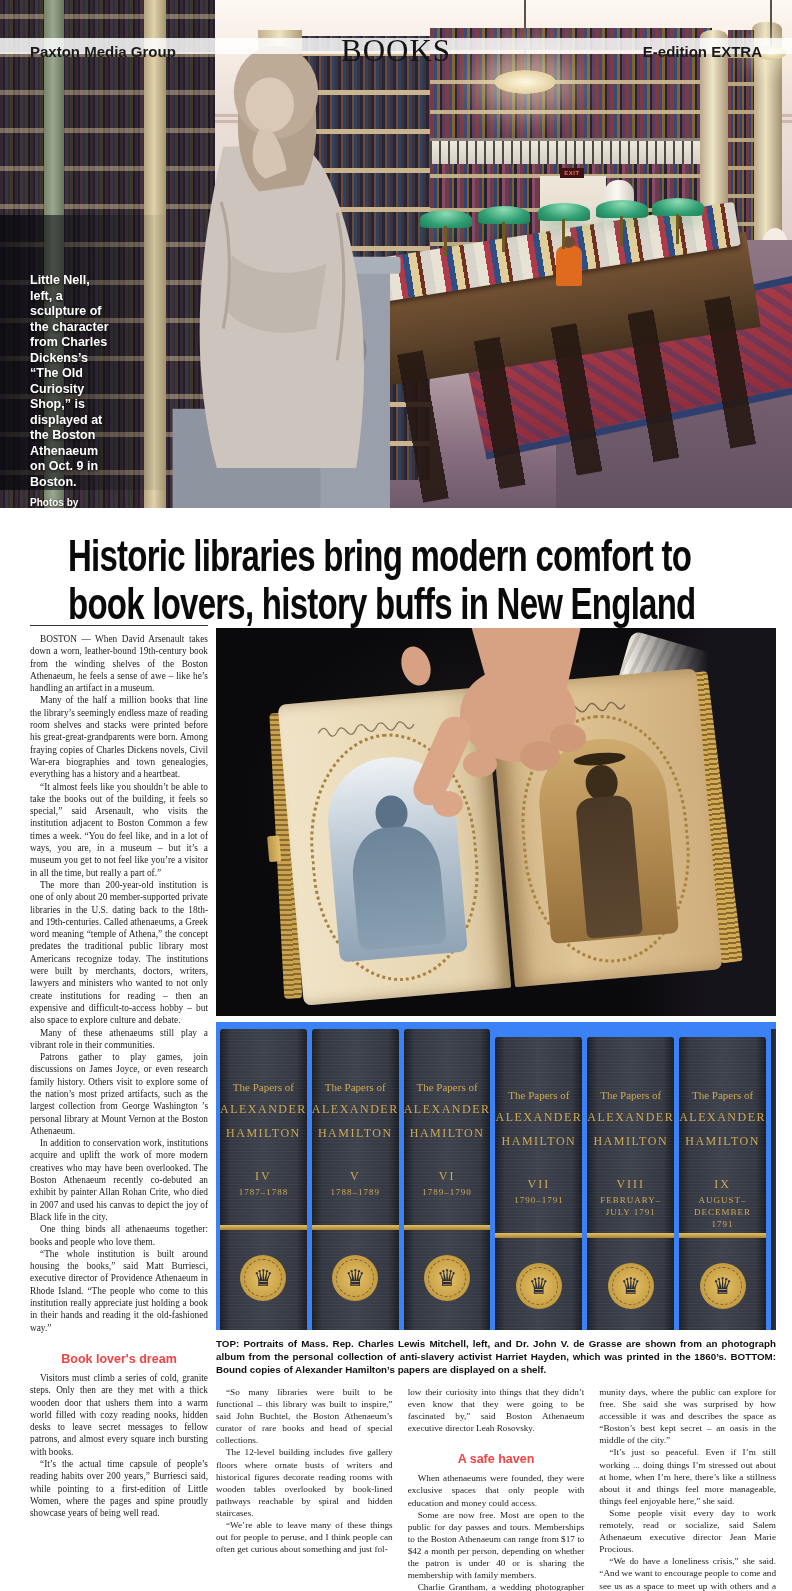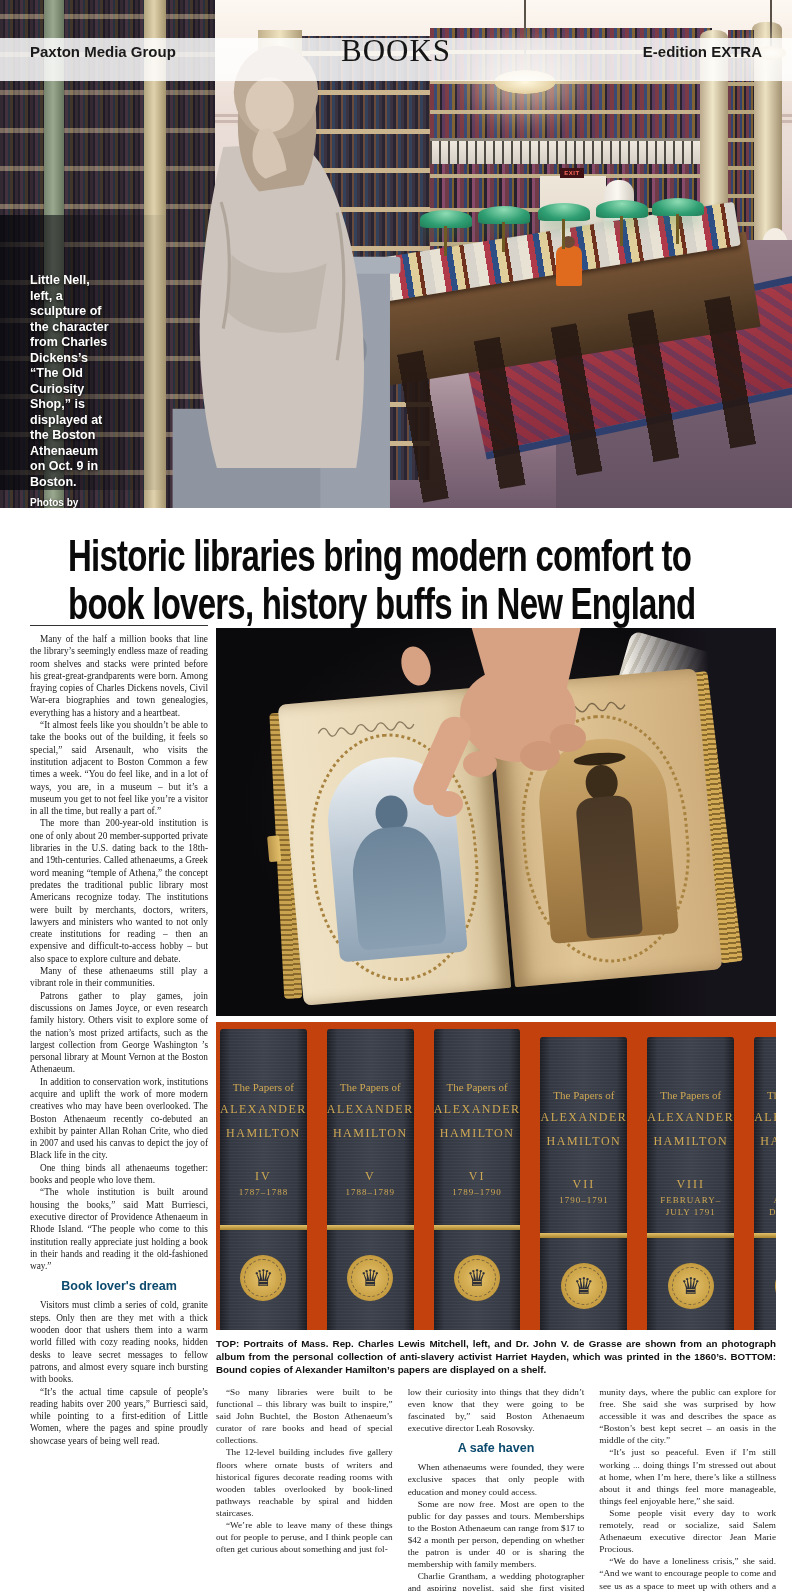--- a/index.html
+++ b/index.html
@@ -82,21 +82,21 @@
   .tp-lamps { position:absolute; left:420px; top:196px; width:310px; height:60px; }
   .tp-lamps .lamp { position:absolute; width:52px; height:18px; border-radius:50% 50% 14% 14%;
     background:radial-gradient(ellipse at 50% 20%,#8fdcb4,#2f9e72 60%,#1f7c56); box-shadow:0 10px 14px -4px rgba(40,140,90,.35); }
   .tp-lamps .lamp::after { content:""; position:absolute; left:24px; top:16px; width:3px; height:30px; background:#6e5a22; }
   .tp-person { position:absolute; left:556px; top:246px; width:26px; height:40px; background:#e06a1e; border-radius:8px 8px 2px 2px; }
   .tp-person::before { content:""; position:absolute; left:6px; top:-10px; width:13px; height:12px; border-radius:50%; background:#6e4a36; }
   .tp-statue-svg { position:absolute; left:150px; top:12px; width:290px; height:496px; }
   .tp-caption-shade { position:absolute; left:0; top:215px; width:170px; height:275px;
     background:linear-gradient(90deg, rgba(8,8,14,.82), rgba(8,8,14,0)); }
 
-  .header-band { position:absolute; left:0; top:38px; width:792px; height:43px; background:rgba(255,255,255,.84); }
+  .header-band { position:absolute; left:0; top:38px; width:792px; height:16px; background:rgba(255,255,255,.84); }
   .header-band .pub { position:absolute; left:30px; top:5px; font:700 15px/18px "Liberation Sans",sans-serif; color:#1a1a1a; }
   .header-band .sect { position:absolute; left:50%; top:-4px; transform:translateX(-50%);
     font:400 31px/34px "Liberation Serif",serif; letter-spacing:1px; color:#151515; }
   .header-band .ed { position:absolute; right:30px; top:5px; font:700 15px/18px "Liberation Sans",sans-serif; color:#1a1a1a; }
 
   .photo-caption { position:absolute; left:30px; top:266px; width:84px; color:#fff;
     font:700 12.5px/15.5px "Liberation Sans",sans-serif; text-shadow:0 1px 3px rgba(0,0,0,.9);margin-top:7px; }
   .photo-caption .credit { margin-top:6px; font:700 10px/14px "Liberation Sans",sans-serif; }
 
   
@@ -105,21 +105,21 @@
     transform:scaleX(.75); transform-origin:0 50%; white-space:nowrap; }
 
   
   .left-col { position:absolute; left:30px; top:621px; width:178px; font-size:9.3px; line-height:12.3px; text-align:justify; }
   .byline { font-family:"Liberation Sans",sans-serif; }
   .byline .by { font-weight:700; font-size:10px; line-height:12.5px; color:#111; }
   .byline .org { font-weight:400; font-size:9.5px; line-height:13px; color:#222; }
   .byline-rule { border:0; border-top:1px solid #333; margin:4px 0 7px; }
   .bodytext p { margin:0; text-indent:10px; }
   .cont p:first-child { text-indent:0; }
-  .subhead { font:700 12.5px/15px "Liberation Sans",sans-serif; text-align:center; margin:7px 0 5px; color:#0c4a6e; }
+  .subhead { font:700 12.5px/15px "Liberation Sans",sans-serif; text-align:center; margin:18px 0 5px; color:#ef4444; }
 
   .right-region { position:absolute; left:216px; top:628px; width:560px; }
 
   
   .album-photo { position:relative; width:560px; height:388px; margin-bottom:6px; overflow:hidden;
     background:radial-gradient(ellipse at 55% 45%, #201d22 0%, #0a090b 65%); }
   .ap-cuff { position:absolute; right:60px; top:14px; width:96px; height:74px; border-radius:10px; transform:rotate(16deg);
     background:repeating-linear-gradient(100deg,#f2efe8 0 6px,#d6d1c5 6px 10px); }
   .ap-suit { position:absolute; right:0; top:0; width:150px; height:388px;
     background:linear-gradient(90deg, rgba(10,9,12,0), #16141b 55%); }
@@ -143,22 +143,22 @@
   .ap-fig-body { position:absolute; left:20px; top:70px; width:88px; height:120px; border-radius:40% 40% 10% 10%; }
   .blue .ap-fig-head { background:#5a7288; }
   .blue .ap-fig-body { background:linear-gradient(180deg,#6c8499,#8aa0b2); }
   .sepia .ap-fig-head { background:#3c2c1a; top:26px; }
   .sepia .ap-fig-hat { position:absolute; left:38px; top:14px; width:52px; height:12px; border-radius:50%; background:#332514; }
   .sepia .ap-fig-body { background:linear-gradient(180deg,#4a3826,#5c4730); width:56px; left:36px; top:58px; height:140px; border-radius:16px 16px 6px 6px; }
   .ap-script { position:absolute; left:34px; top:22px; width:130px; height:16px; opacity:.75; }
   .ap-hand { position:absolute; left:104px; top:-6px; width:310px; height:240px; }
 
   
-  .books-photo { position:relative; width:560px; height:308px; background:#c2410c; overflow:hidden;
-    display:flex; gap:20px; padding:7px 0 0 4px; }
+  .books-photo { position:relative; width:560px; height:308px; background:#3b82f6; overflow:hidden;
+    display:flex; gap:5px; padding:7px 0 0 4px; }
   .spine { position:relative; flex:0 0 86px; height:306px; border-radius:3px 3px 0 0; text-align:center;
     color:#cfa853; font-family:"Liberation Serif",serif;
     background:
       repeating-linear-gradient(0deg, rgba(255,255,255,.035) 0 1px, transparent 1px 3px),
       linear-gradient(90deg,#1d1f26 0,#343842 12%,#3d424d 50%,#343842 88%,#1b1d23 100%); }
   .spine:nth-child(4),.spine:nth-child(5),.spine:nth-child(6) { transform:translateY(8px); }
   .spine .tp1 { margin-top:52px; font-size:11px; }
   .spine .tp2 { margin-top:9px; font-size:12px; letter-spacing:1.5px; }
   .spine .tp3 { margin-top:9px; font-size:12px; letter-spacing:1.5px; }
   .spine .vol { margin-top:28px; font-size:12px; letter-spacing:2px; }
@@ -256,20 +256,21 @@
   </div>
 
   <h1 class="headline">
     <span class="hl">Historic libraries bring modern comfort to</span>
     <span class="hl">book lovers, history buffs in New England</span>
   </h1>
 
   <div class="left-col bodytext">
     <hr class="byline-rule">
     <div>
+        <p>BOSTON — When David Arsenault takes down a worn, leather-bound 19th-century book from the winding shelves of the Boston Athenaeum, he feels a sense of awe – like he’s handling an artifact in a museum.</p>
         <p>Many of the half a million books that line the library’s seemingly endless maze of reading room shelves and stacks were printed before his great-great-grandparents were born. Among fraying copies of Charles Dickens novels, Civil War-era biographies and town genealogies, everything has a history and a heartbeat.</p>
         <p>“It almost feels like you shouldn’t be able to take the books out of the building, it feels so special,” said Arsenault, who visits the institution adjacent to Boston Common a few times a week. “You do feel like, and in a lot of ways, you are, in a museum – but it’s a museum you get to not feel like you’re a visitor in all the time, but really a part of.”</p>
         <p>The more than 200-year-old institution is one of only about 20 member-supported private libraries in the U.S. dating back to the 18th- and 19th-centuries. Called athenaeums, a Greek word meaning “temple of Athena,” the concept predates the traditional public library most Americans recognize today. The institutions were built by merchants, doctors, writers, lawyers and ministers who wanted to not only create institutions for reading – then an expensive and difficult-to-access hobby – but also space to explore culture and debate.</p>
         <p>Many of these athenaeums still play a vibrant role in their communities.</p>
         <p>Patrons gather to play games, join discussions on James Joyce, or even research family history. Others visit to explore some of the nation’s most prized artifacts, such as the largest collection from George Washington ’s personal library at Mount Vernon at the Boston Athenaeum.</p>
         <p>In addition to conservation work, institutions acquire and uplift the work of more modern creatives who may have been overlooked. The Boston Athenaeum recently co-debuted an exhibit by painter Allan Rohan Crite, who died in 2007 and used his canvas to depict the joy of Black life in the city.</p>
         <p>One thing binds all athenaeums together: books and people who love them.</p>
         <p>“The whole institution is built around housing the books,” said Matt Burriesci, executive director of Providence Athenaeum in Rhode Island. “The people who come to this institution really appreciate just holding a book in their hands and reading it the old-fashioned way.”</p>
       </div>
     <h3 class="subhead">Book lover's dream</h3>

